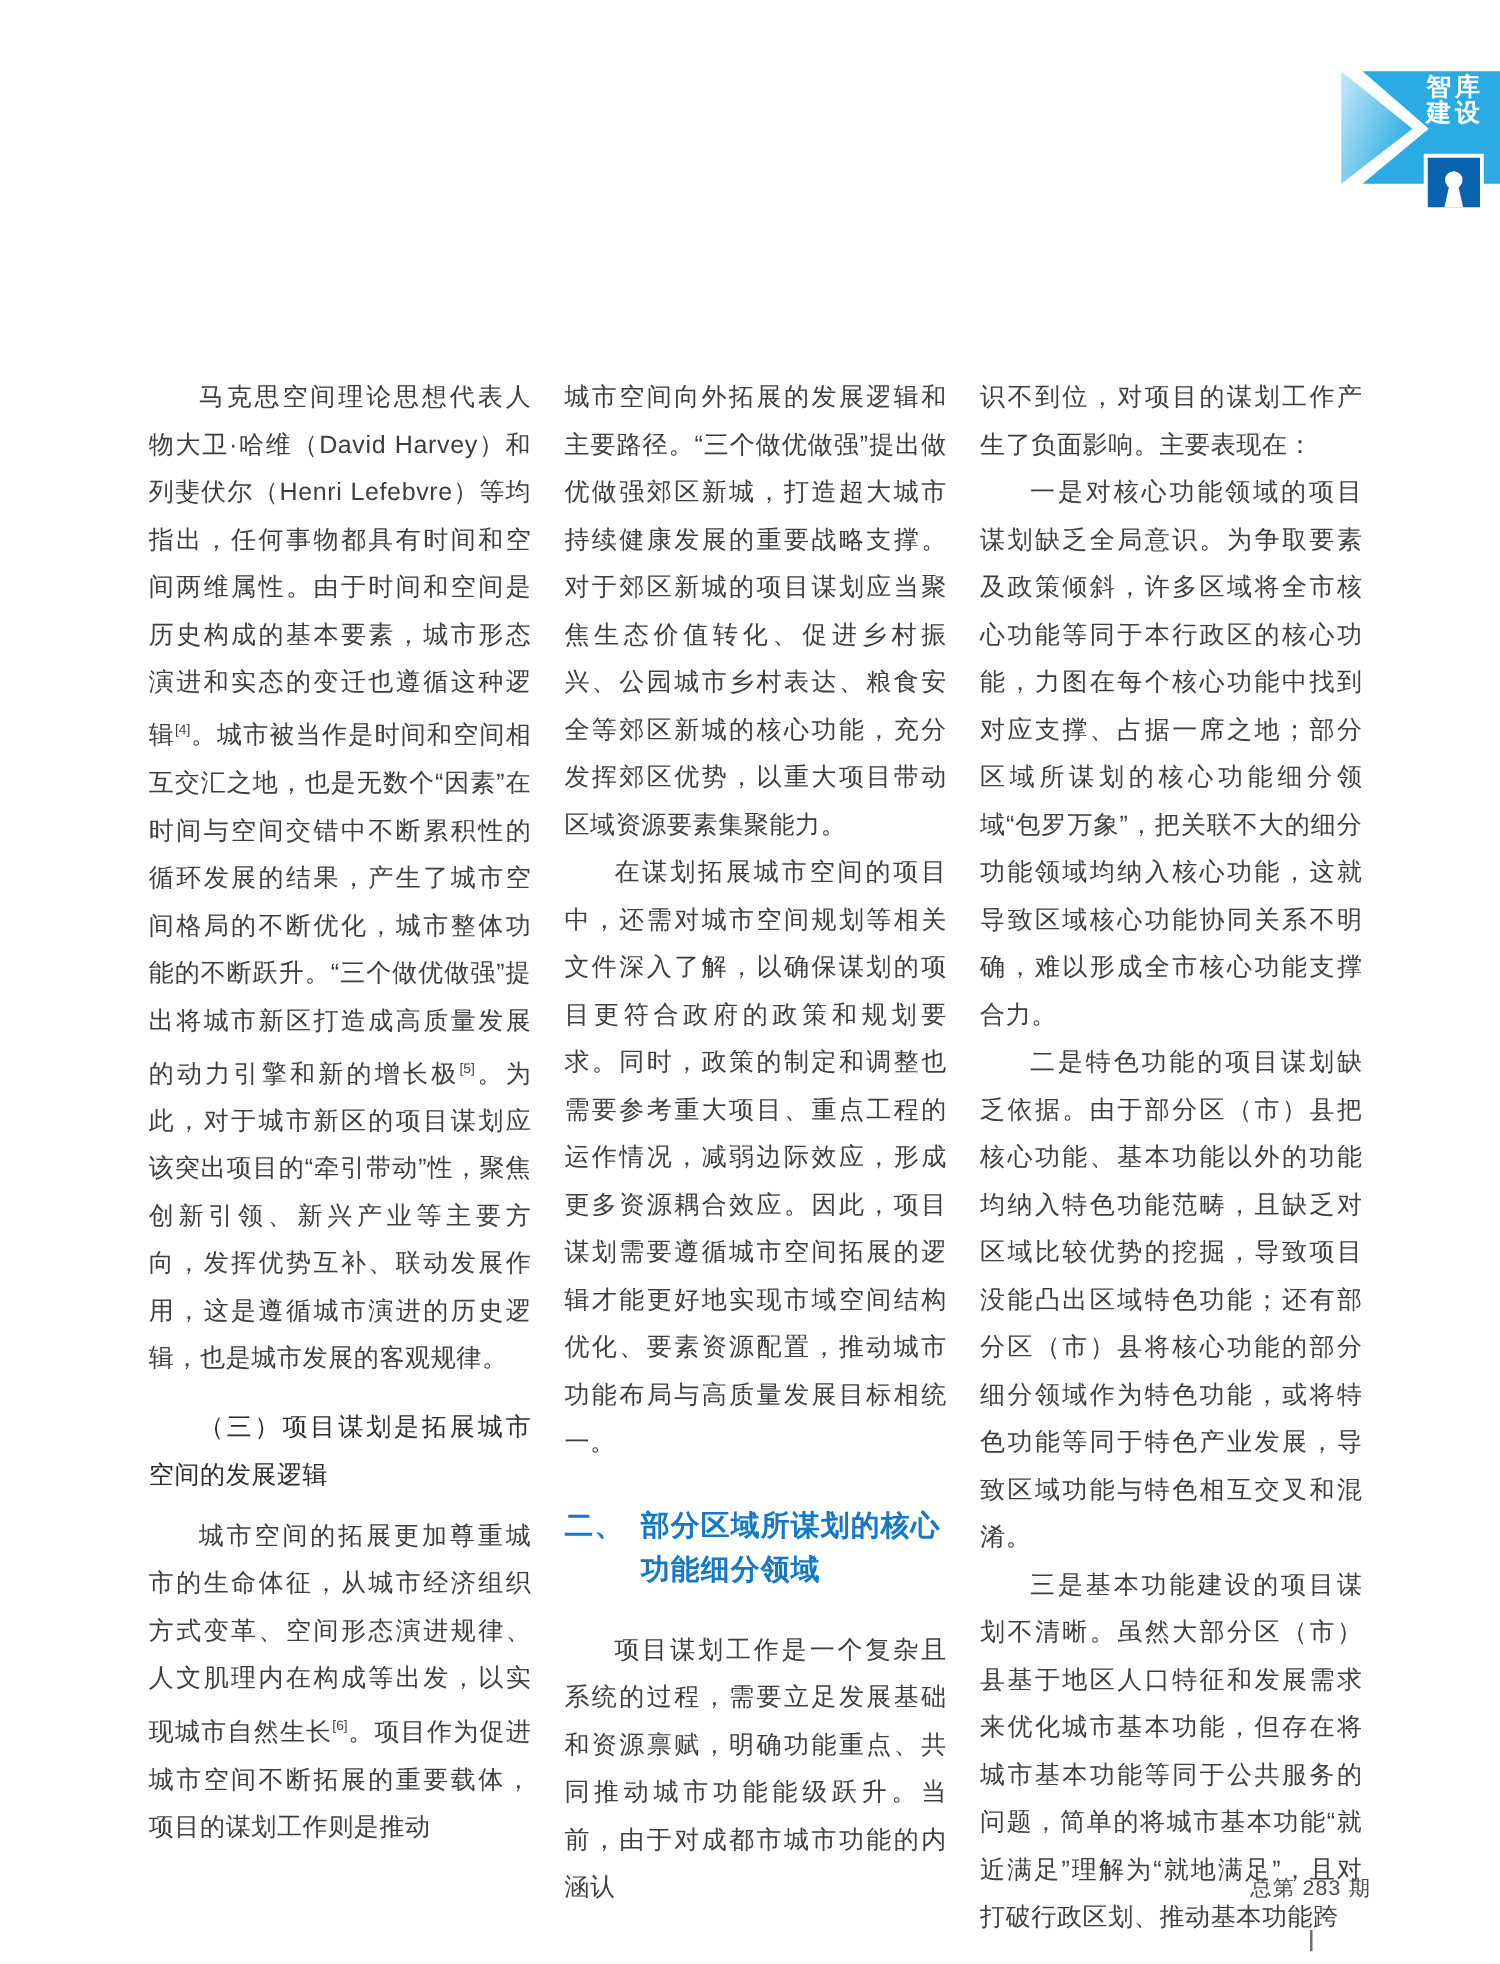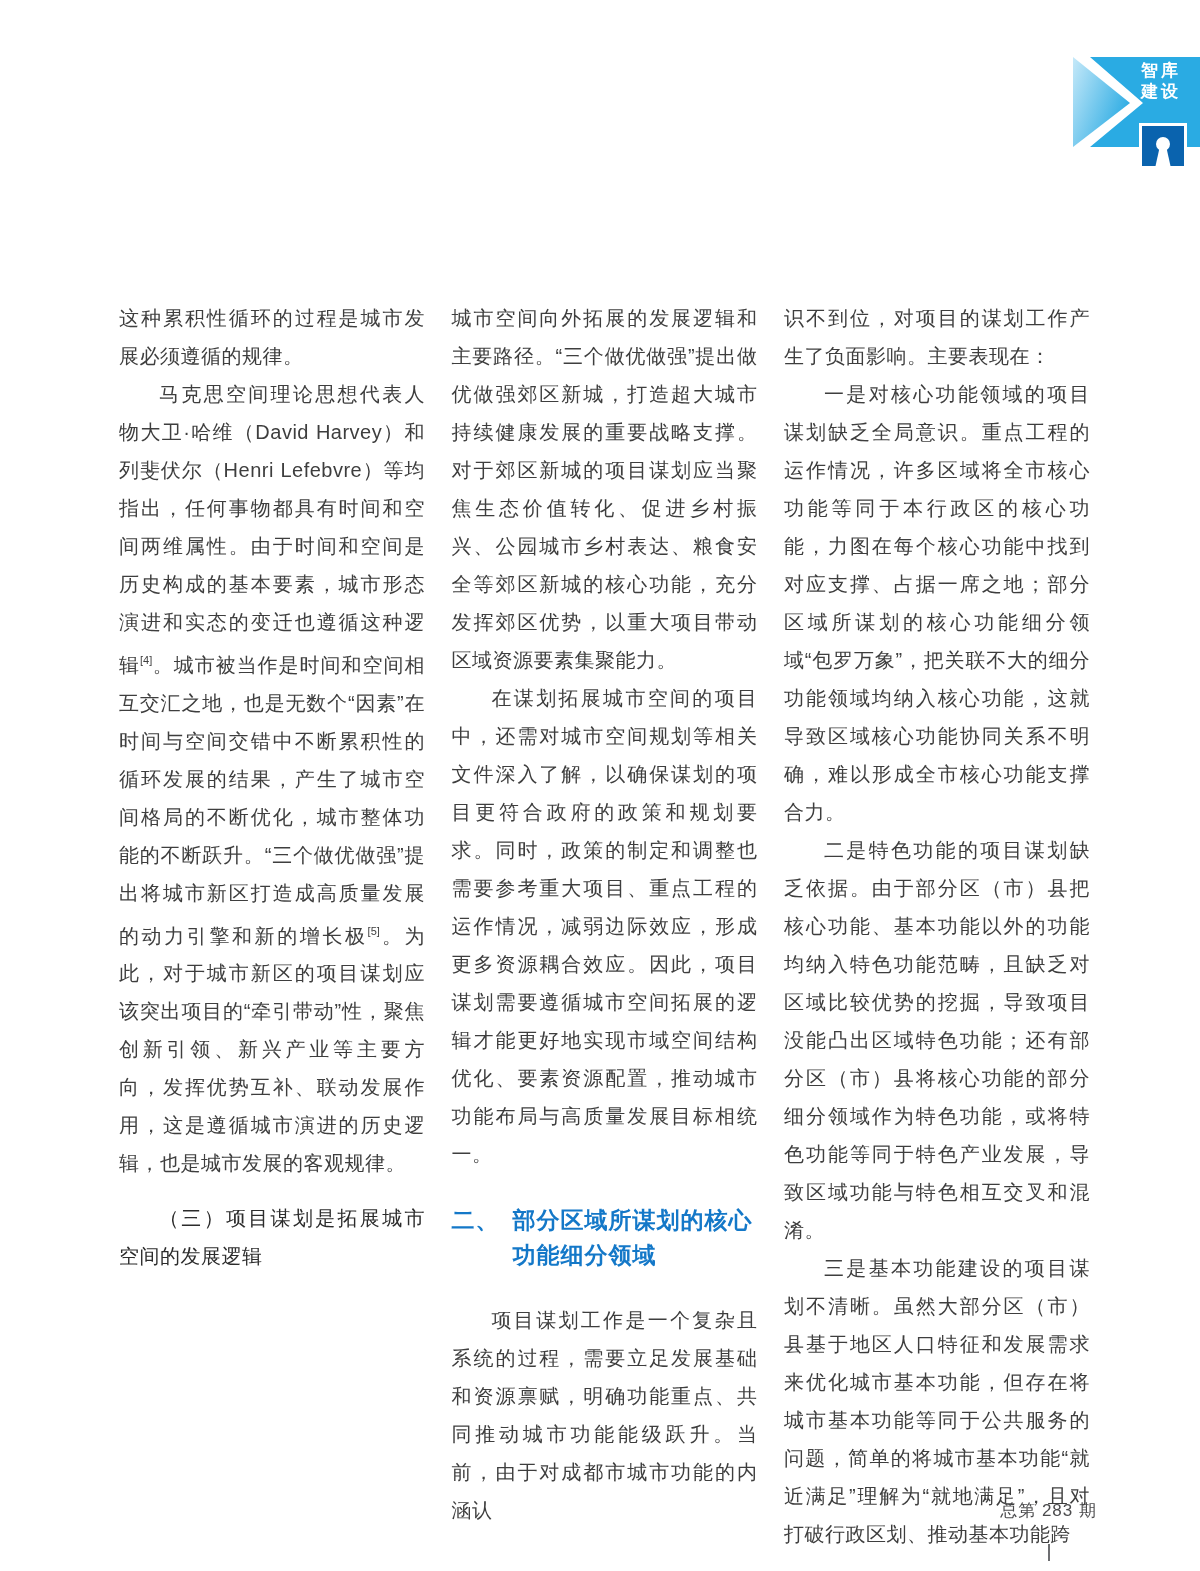--- a/index.html
+++ b/index.html
@@ -11,21 +11,21 @@
     overflow: hidden;
     font-family: "Liberation Sans", "DejaVu Sans", sans-serif;
     color: #3e3e3e;
   }
 
   
   .banner { position: absolute; left: 1058px; top: 40px; width: 142px; height: 140px; }
   .banner svg { display: block; }
   .tag-label {
     position: absolute; left: 1141px; top: 60px; width: 46px;
-    color: #ffffff; font-weight: 700; font-size: 17px; line-height: 21px;
+    color: #ffffff; font-weight: 700; font-size: 20px; line-height: 21px;
     letter-spacing: 3px; text-align: left; white-space: nowrap;
   }
   .keyhole-wrap {
     position: absolute; left: 1139px; top: 123px;
     background: #ffffff; padding: 3px; line-height: 0;
   }
 
   
   .columns {
     position: absolute; left: 119px; top: 299px; width: 971px;
@@ -82,38 +82,38 @@
     <svg width="42" height="40" viewBox="0 0 42 40">
       <rect x="0" y="0" width="42" height="40" fill="#0a63ae"></rect>
       <circle cx="21" cy="18" r="7" fill="#ffffff"></circle>
       <polygon points="17.5,22 24.5,22 28.5,40 13.5,40" fill="#ffffff"></polygon>
     </svg>
   </div>
 
   <div class="columns">
 
     <div class="col">
-      <p class="cont">这种累积性循环的过程是城市发展必须遵循的规律。</p>
       <p>马克思空间理论思想代表人物大卫·哈维（David Harvey）和列斐伏尔（Henri Lefebvre）等均指出，任何事物都具有时间和空间两维属性。由于时间和空间是历史构成的基本要素，城市形态演进和实态的变迁也遵循这种逻辑<sup>[4]</sup>。城市被当作是时间和空间相互交汇之地，也是无数个“因素”在时间与空间交错中不断累积性的循环发展的结果，产生了城市空间格局的不断优化，城市整体功能的不断跃升。“三个做优做强”提出将城市新区打造成高质量发展的动力引擎和新的增长极<sup>[5]</sup>。为此，对于城市新区的项目谋划应该突出项目的“牵引带动”性，聚焦创新引领、新兴产业等主要方向，发挥优势互补、联动发展作用，这是遵循城市演进的历史逻辑，也是城市发展的客观规律。</p>
       <div class="h3">（三）项目谋划是拓展城市空间的发展逻辑</div>
+      <p>城市空间的拓展更加尊重城市的生命体征，从城市经济组织方式变革、空间形态演进规律、人文肌理内在构成等出发，以实现城市自然生长<sup>[6]</sup>。项目作为促进城市空间不断拓展的重要载体，项目的谋划工作则是推动</p>
     </div>
 
     <div class="col">
       <p class="cont">城市空间向外拓展的发展逻辑和主要路径。“三个做优做强”提出做优做强郊区新城，打造超大城市持续健康发展的重要战略支撑。对于郊区新城的项目谋划应当聚焦生态价值转化、促进乡村振兴、公园城市乡村表达、粮食安全等郊区新城的核心功能，充分发挥郊区优势，以重大项目带动区域资源要素集聚能力。</p>
       <p>在谋划拓展城市空间的项目中，还需对城市空间规划等相关文件深入了解，以确保谋划的项目更符合政府的政策和规划要求。同时，政策的制定和调整也需要参考重大项目、重点工程的运作情况，减弱边际效应，形成更多资源耦合效应。因此，项目谋划需要遵循城市空间拓展的逻辑才能更好地实现市域空间结构优化、要素资源配置，推动城市功能布局与高质量发展目标相统一。</p>
       <div class="h2">
         <span class="h2-num">二、</span>
         <span class="h2-text">部分区域所谋划的核心功能细分领域</span>
       </div>
       <p>项目谋划工作是一个复杂且系统的过程，需要立足发展基础和资源禀赋，明确功能重点、共同推动城市功能能级跃升。当前，由于对成都市城市功能的内涵认</p>
     </div>
 
     <div class="col">
       <p class="cont">识不到位，对项目的谋划工作产生了负面影响。主要表现在：</p>
-      <p>一是对核心功能领域的项目谋划缺乏全局意识。重点工程的运作情况，许多区域将全市核心功能等同于本行政区的核心功能，力图在每个核心功能中找到对应支撑、占据一席之地；部分区域所谋划的核心功能细分领域“包罗万象”，把关联不大的细分功能领域均纳入核心功能，这就导致区域核心功能协同关系不明确，难以形成全市核心功能支撑合力。</p>
+      <p>一是对核心功能领域的项目谋划缺乏全局意识。为争取要素及政策倾斜，许多区域将全市核心功能等同于本行政区的核心功能，力图在每个核心功能中找到对应支撑、占据一席之地；部分区域所谋划的核心功能细分领域“包罗万象”，把关联不大的细分功能领域均纳入核心功能，这就导致区域核心功能协同关系不明确，难以形成全市核心功能支撑合力。</p>
       <p>二是特色功能的项目谋划缺乏依据。由于部分区（市）县把核心功能、基本功能以外的功能均纳入特色功能范畴，且缺乏对区域比较优势的挖掘，导致项目没能凸出区域特色功能；还有部分区（市）县将核心功能的部分细分领域作为特色功能，或将特色功能等同于特色产业发展，导致区域功能与特色相互交叉和混淆。</p>
       <p>三是基本功能建设的项目谋划不清晰。虽然大部分区（市）县基于地区人口特征和发展需求来优化城市基本功能，但存在将城市基本功能等同于公共服务的问题，简单的将城市基本功能“就近满足”理解为“就地满足”，且对打破行政区划、推动基本功能跨</p>
     </div>
 
   </div>
 
   <div class="footer">
     <span>总第 283 期</span>
     <span class="divider"></span>
     <span class="pagenum">57</span>

